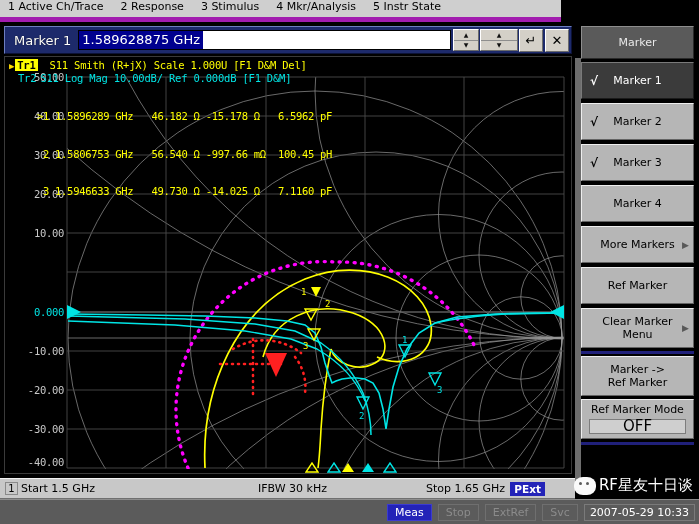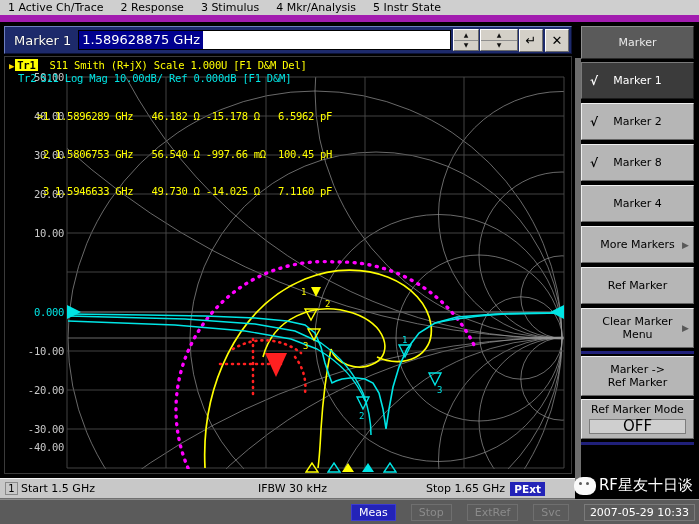--- a/index.html
+++ b/index.html
@@ -5,23 +5,23 @@
   * { box-sizing: border-box; margin:0; padding:0; }
   html,body{
     width:699px; height:524px; overflow:hidden;
     background:#000;
     font-family:"DejaVu Sans","Liberation Sans",sans-serif;
   }
   #app{ position:relative; width:699px; height:524px; background:#000; }
 
   
   .menubar{
-    position:absolute; left:0; top:0; width:699px; height:22px;
-    background:#cfcfcf; border-bottom:7px solid #a21caf;
-    display:flex; align-items:center; padding-left:8px; gap:17px;
+    position:absolute; left:0; top:0; width:561px; height:22px;
+    background:#cfcfcf; border-bottom:5px solid #a21caf;
+    display:flex; align-items:flex-start; padding-left:8px; gap:17px;
   }
   .menubar .mi{
     font-size:11px; color:#000; white-space:nowrap;
     font-family:"DejaVu Sans","Liberation Sans",sans-serif;
   }
 
   
   .entrybar{
     position:absolute; left:4px; top:26px; width:568px; height:28px;
     background:#1d2a6b;
@@ -146,21 +146,21 @@
     position:absolute; right:30px; background:#2323b8; color:#fff;
     padding:1px 4px; font-size:10.5px; font-weight:bold;
   }
 
   .botbar{
     position:absolute; left:0; top:499px; width:699px; height:25px;
     background:#5b5b5b; border-top:1px solid #8d8d8d;
     display:flex; align-items:center; justify-content:flex-end;
   }
   .bb-item{
-    font-size:11px; color:#8b8b8b; padding:1px 7px; margin-right:15px;
+    font-size:11px; color:#8b8b8b; padding:1px 7px; margin-right:6px;
     border:1px solid #6f6f6f;
   }
   .bb-item.on{ background:#2323b8; color:#fff; border-color:#3b3bd0; }
   .bb-date{
     font-size:11px; color:#fff; padding:1px 5px; margin-right:4px;
     border:1px solid #7a7a7a; font-family:"DejaVu Sans","Liberation Sans",sans-serif;
   }
 
   .watermark{
     position:absolute; right:6px; top:476px; z-index:30;
@@ -341,21 +341,21 @@
     <div class="yaxis">
       <div class="ytick" style="top:20px">50.00</div>
       <div class="ytick" style="top:59px">40.00</div>
       <div class="ytick" style="top:98px">30.00</div>
       <div class="ytick" style="top:137px">20.00</div>
       <div class="ytick" style="top:176px">10.00</div>
       <div class="ytick zero" style="top:255px">0.000</div>
       <div class="ytick" style="top:294px">-10.00</div>
       <div class="ytick" style="top:333px">-20.00</div>
       <div class="ytick" style="top:372px">-30.00</div>
-      <div class="ytick" style="top:390px">-40.00</div>
+      <div class="ytick" style="top:405px">-40.00</div>
 
     </div>
 
     <svg class="mkrtri" style="left:300px" viewBox="0 0 14 11">
       <polygon points="1,10 13,10 7,1" fill="none" stroke="#ffff00" stroke-width="1.4"></polygon>
       </svg>
     <svg class="mkrtri" style="left:322px" viewBox="0 0 14 11">
       <polygon points="1,10 13,10 7,1" fill="none" stroke="#00e5e5" stroke-width="1.4"></polygon>
       </svg>
     <svg class="mkrtri" style="left:336px" viewBox="0 0 14 11">
@@ -381,21 +381,21 @@
       <span>Marker 1</span>
     </div>
 
     <div class="sk" style="top:81px;height:37px">
       <span class="chk">√</span>
       <span>Marker 2</span>
     </div>
 
     <div class="sk" style="top:122px;height:37px">
       <span class="chk">√</span>
-      <span>Marker 8</span>
+      <span>Marker 3</span>
     </div>
 
     <div class="sk" style="top:163px;height:37px">
       <span>Marker 4</span>
     </div>
 
     <div class="sk" style="top:204px;height:37px">
       <span>More Markers</span>
       <span class="arrow">▶</span>
     </div>

